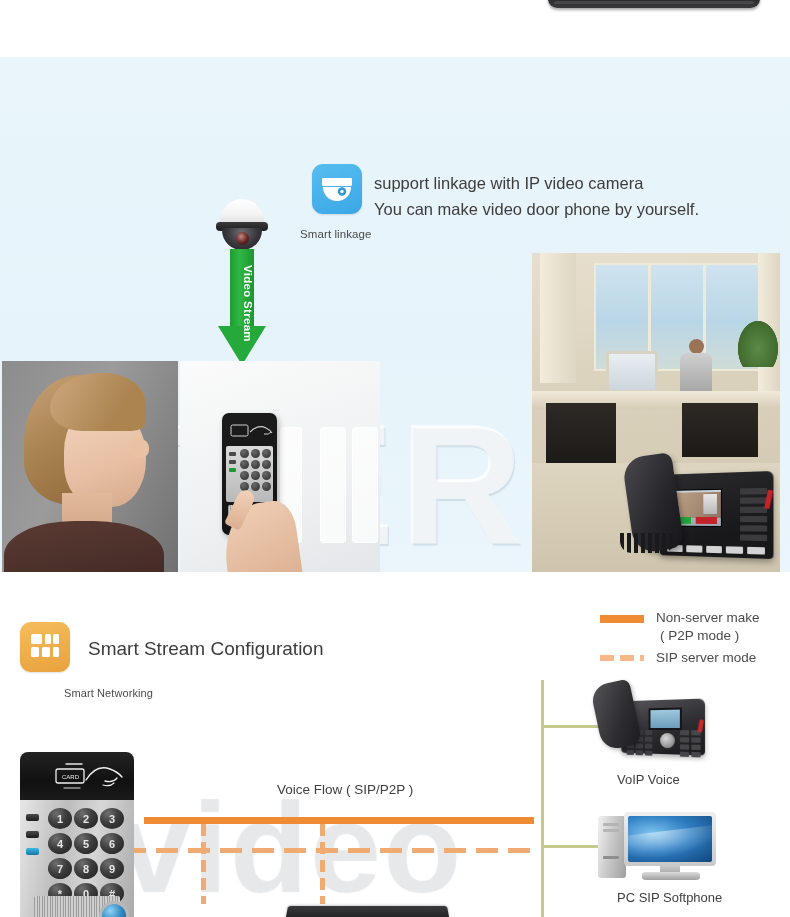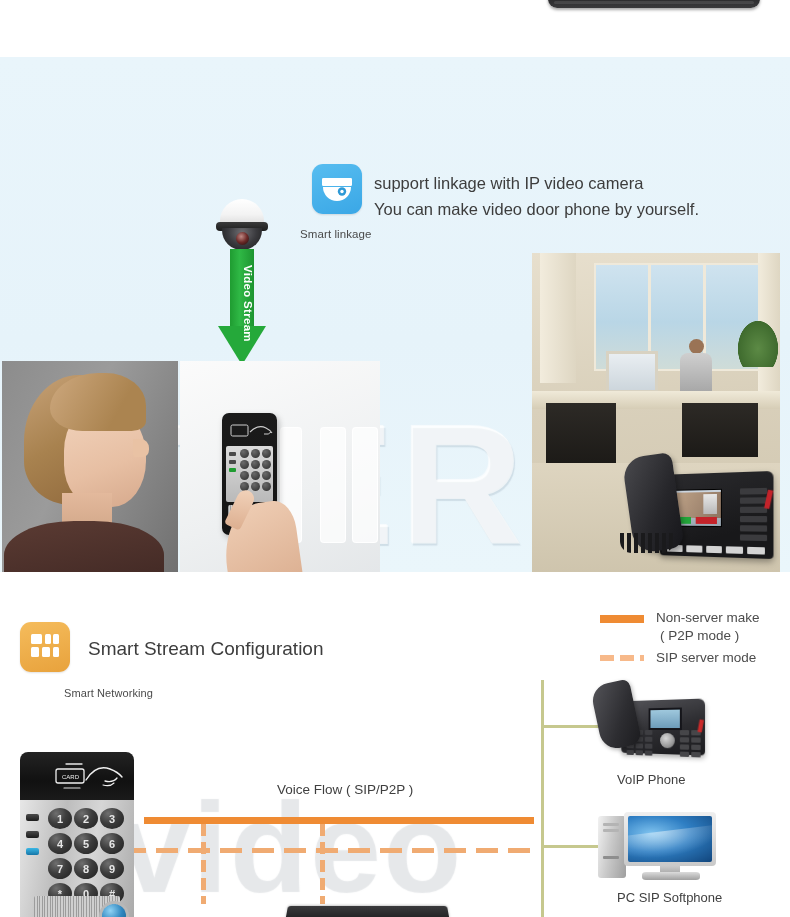--- a/index.html
+++ b/index.html
@@ -680,21 +680,21 @@
         <i></i>
       <i></i>
         <i></i>
       <i></i>
         <i></i>
     </div>
     <div class="redled"></div>
   </div>
   <div class="hs"></div>
 </div>
-<div class="dev-label label-voip">VoIP Phone</div>
+<div class="dev-label label-voip">VoIP Voice</div>
 
 <div class="dev pc">
   <div class="tower">
     <i></i>
     <i></i>
     <i></i>
   </div>
   <div class="mon-neck"></div>
   <div class="mon-foot"></div>
   <div class="mon-frame">

